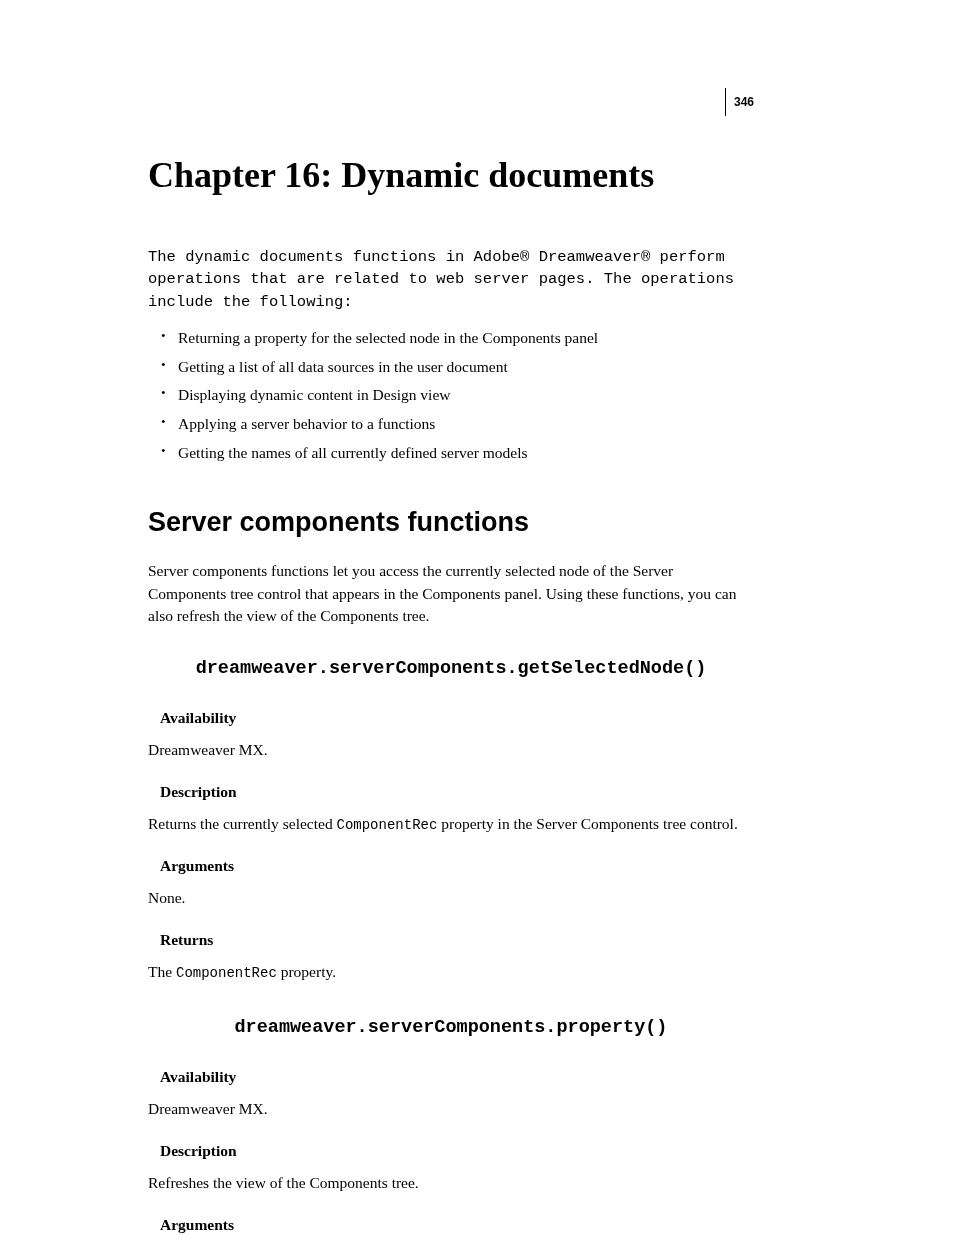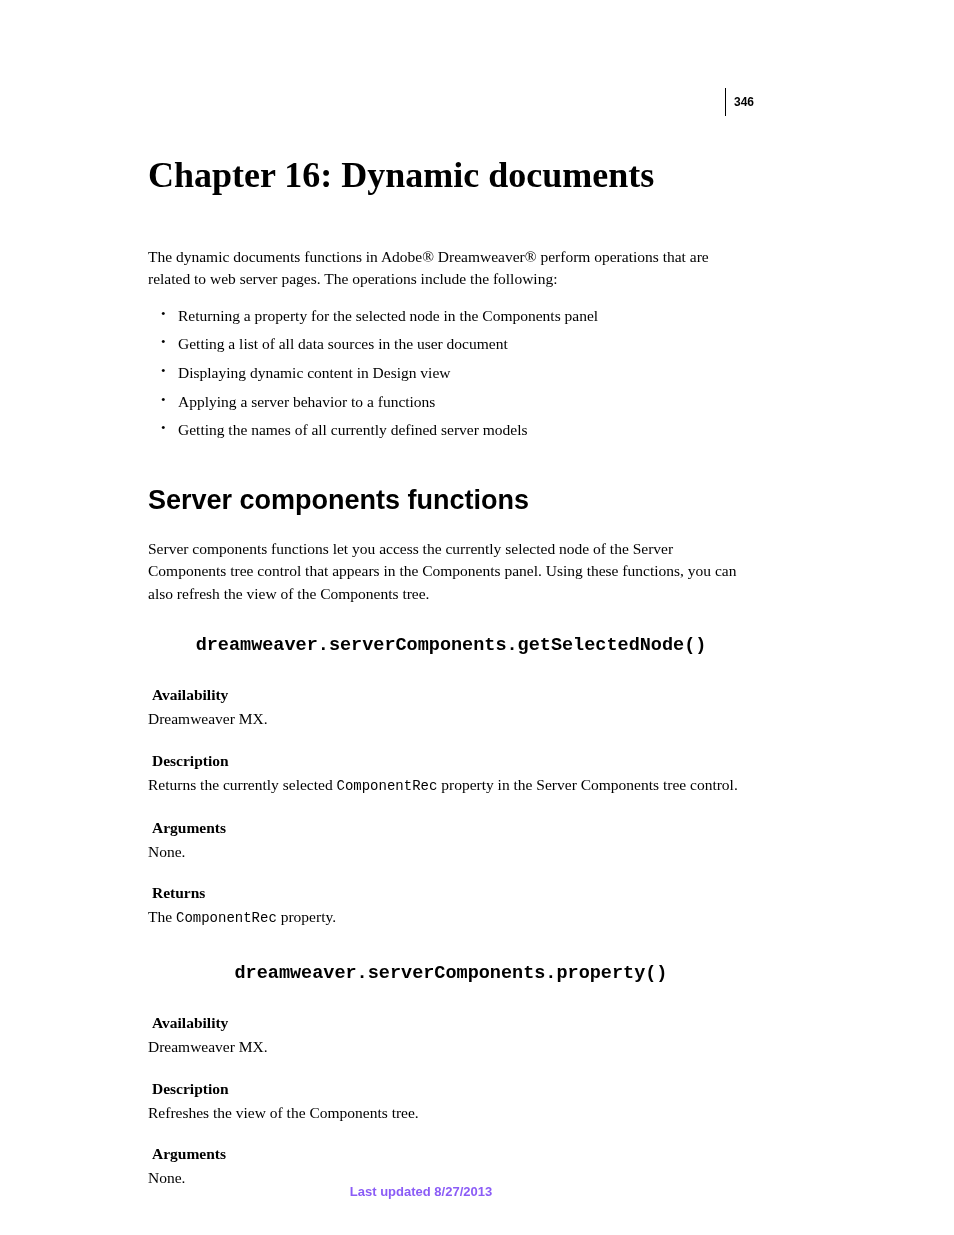--- a/index.html
+++ b/index.html
@@ -30,21 +30,21 @@
     font-size: 12px;
   }
   h1.chapter-title {
     font-family: "Minion Pro", "Times New Roman", Georgia, serif;
     font-weight: 700;
     font-size: 36px;
     margin: 78px 0 50px 0;
     line-height: 1.1;
   }
   p.intro {
-    font-family: Liberation Serif, serif;
+    font-family: Liberation Mono, monospace;
     font-size: 15.5px;
     line-height: 1.45;
     margin: 0 0 14px 0;
   }
   ul.bullets {
     list-style: none;
     margin: 12px 0 44px 0;
     padding: 0;
   }
   ul.bullets li {
@@ -78,21 +78,21 @@
     font-family: Liberation Mono, monospace;
     font-weight: 700;
     font-size: 18.5px;
     margin: 10px 0 30px 0;
     text-align: center;
   }
   .field-label {
     font-family: "Minion Pro", "Times New Roman", Georgia, serif;
     font-weight: 700;
     font-size: 15.5px;
-    margin: 4px;
+    margin: 12px;
   }
   .field-value {
     font-family: "Minion Pro", "Times New Roman", Georgia, serif;
     font-size: 15.5px;
     margin: 0 0 22px 0;
     line-height: 1.4;
   }
   .code {
     font-family: "Courier New", Courier, monospace;
     font-size: 14px;

